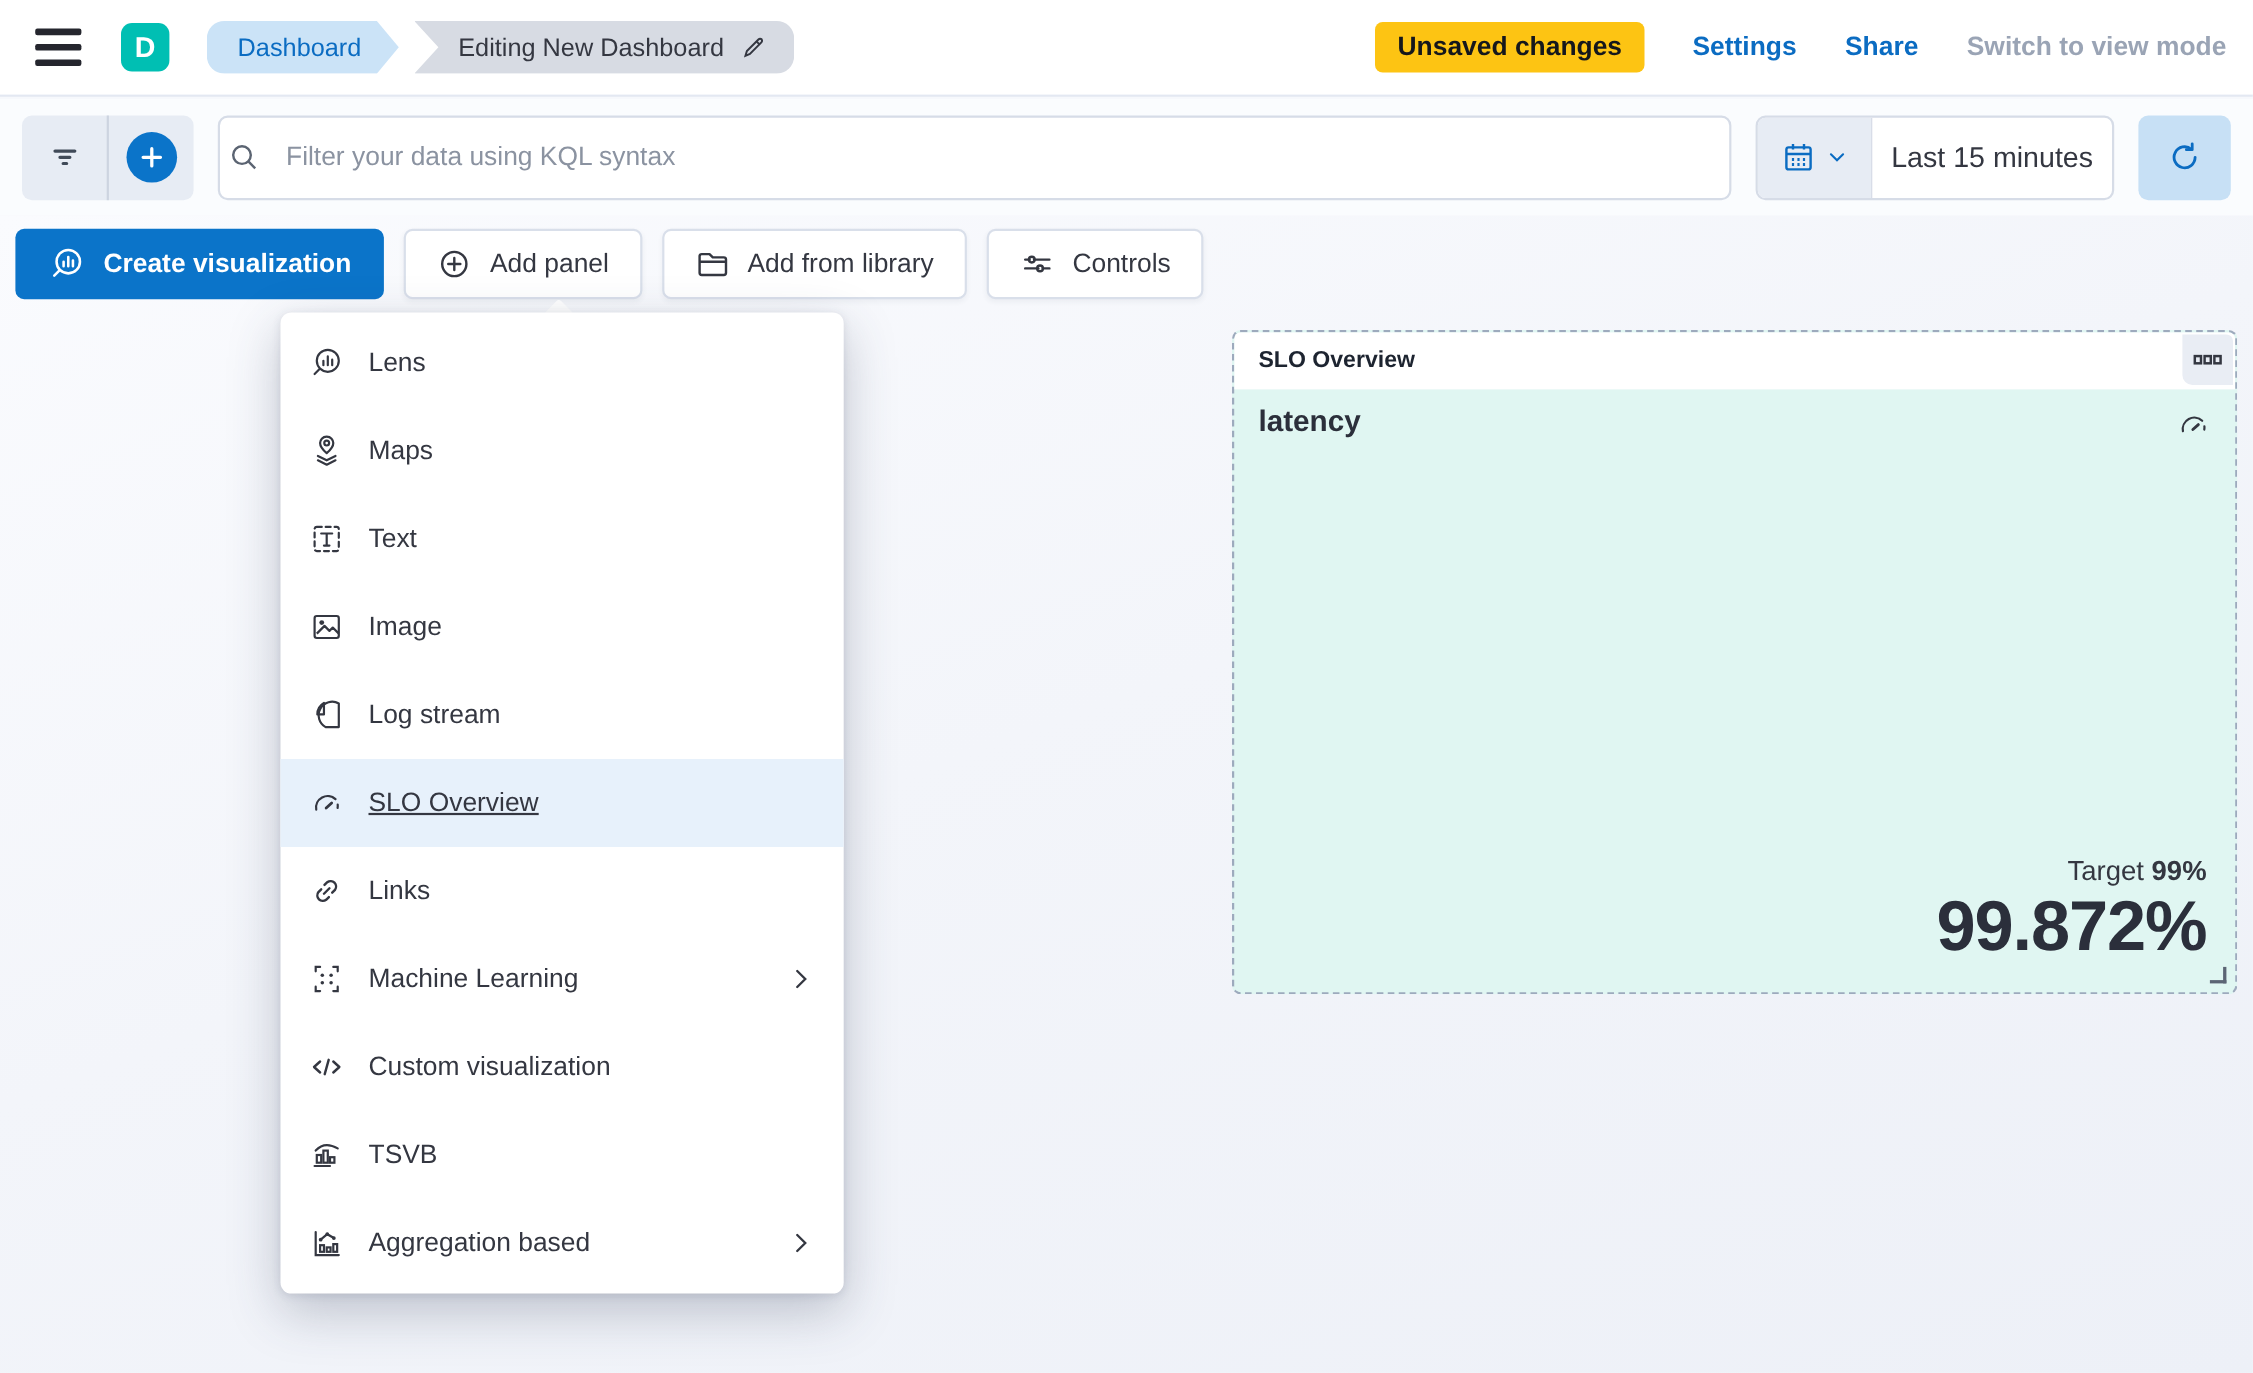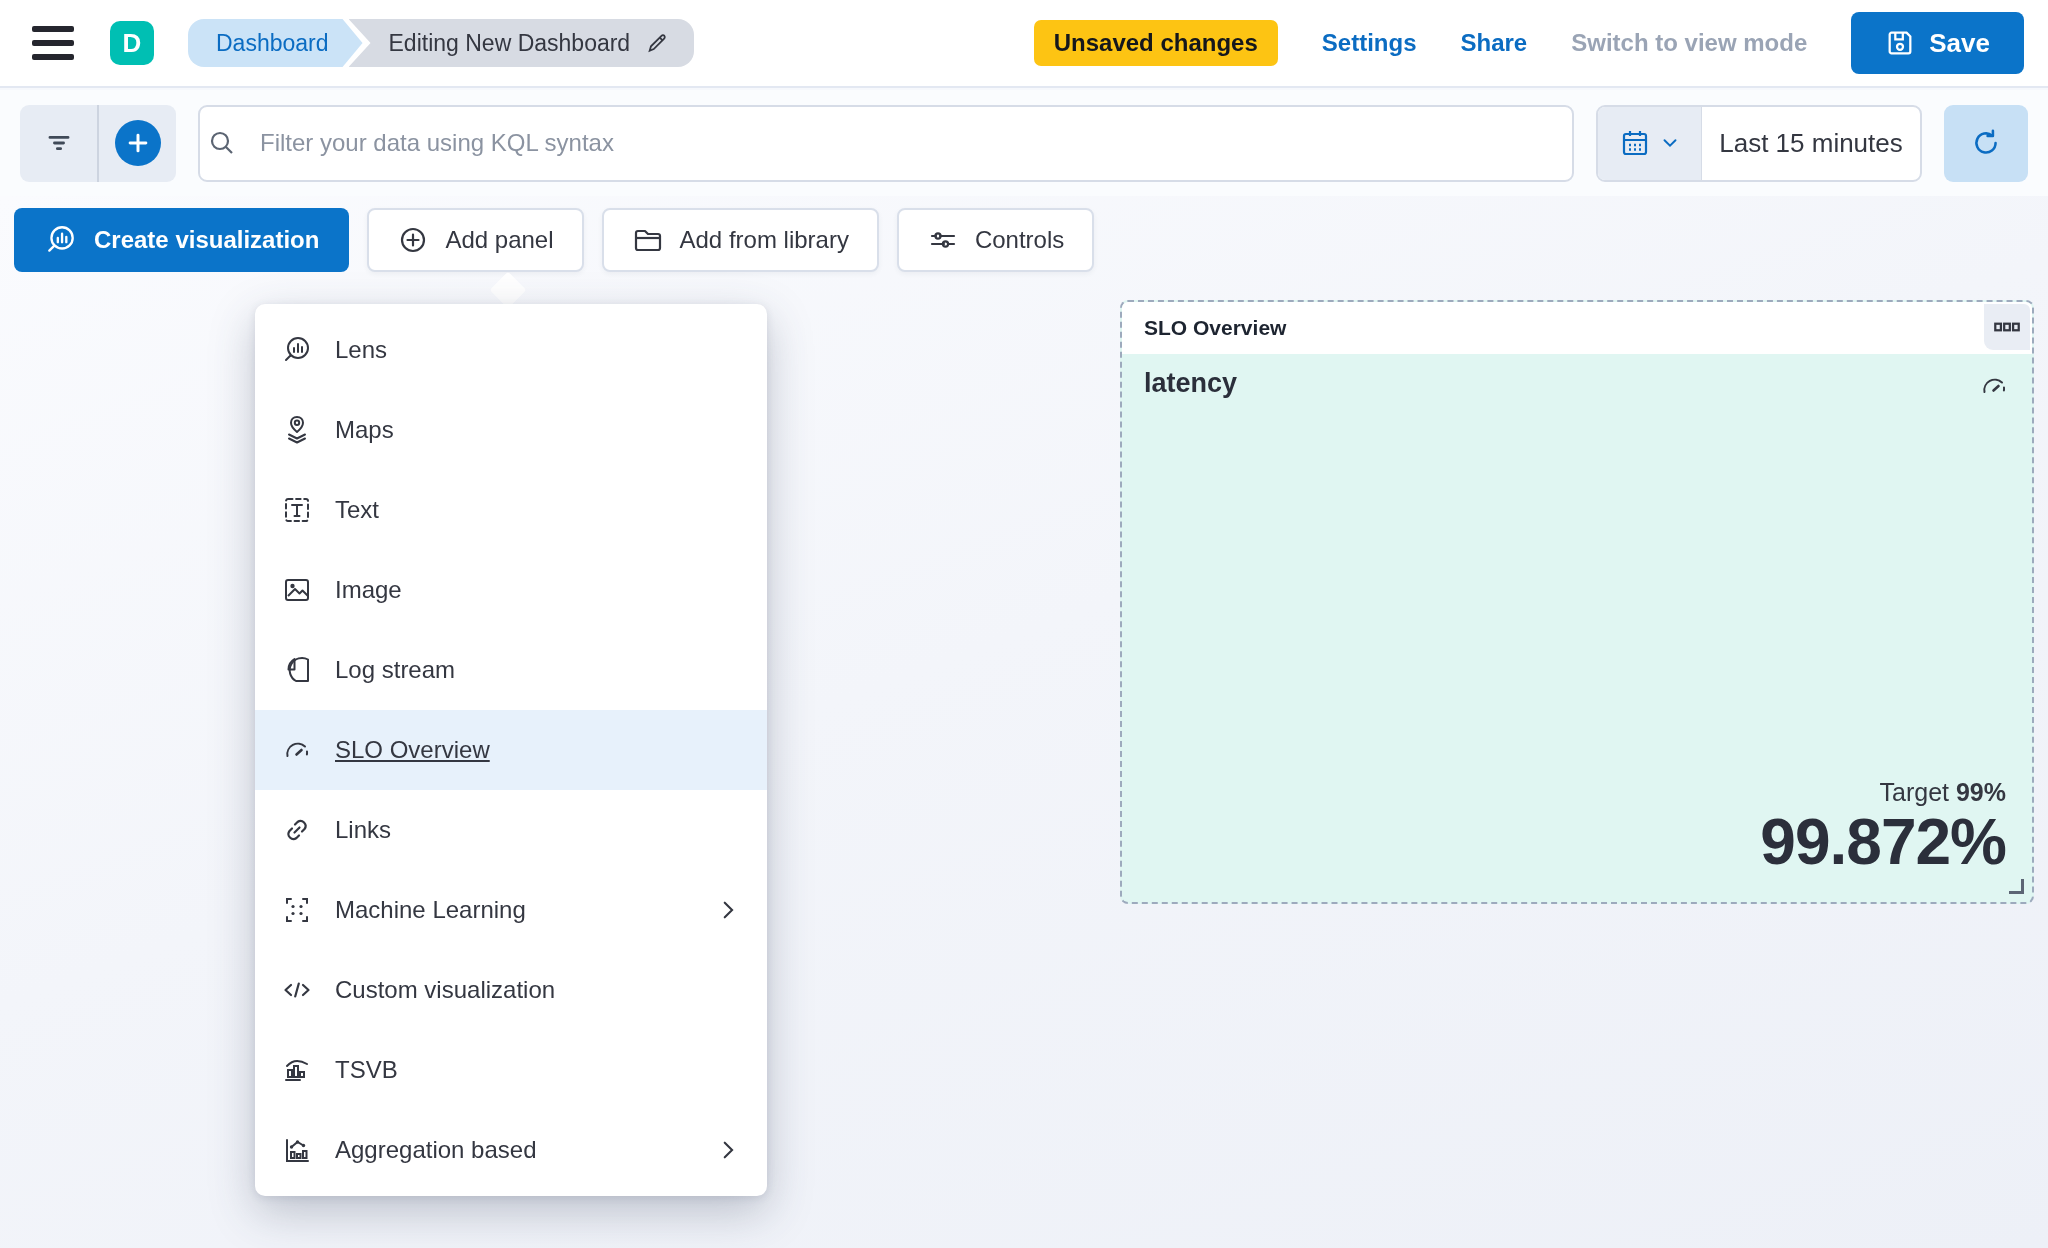--- a/index.html
+++ b/index.html
@@ -9,21 +9,21 @@
   
   .app-header{ position:absolute; left:0; top:0; width:2048px; height:88px;
     background:#fff; border-bottom:2px solid #e3e8f2;
     display:flex; align-items:center; padding:0 24px; }
   .hamburger{ width:56px; height:50px; display:flex; flex-direction:column;
     justify-content:center; gap:8px; cursor:pointer; margin-left:8px; }
   .hamburger span{ display:block; width:42px; height:6px; background:#25262e; border-radius:2px; }
   .avatar{ width:44px; height:44px; border-radius:10px; background:#00bfb3; color:#fff;
     font-size:26px; font-weight:700; display:flex; align-items:center; justify-content:center;
     margin-left:22px; }
-  .crumbs{ display:flex; align-items:center; margin-left:34px; height:48px; }
+  .crumbs{ display:flex; align-items:center; margin-left:34px; height:48px;gap:28px; }
   .crumb1-wrap{ border-radius:16px 0 0 16px; overflow:hidden; height:48px; }
   .crumb1{ height:48px; display:flex; align-items:center; padding:0 34px 0 28px;
     background:#cbe3f7; color:#0b6cc2; font-size:23px; font-weight:500;
     clip-path:polygon(0 0, calc(100% - 20px) 0, 100% 50%, calc(100% - 20px) 100%, 0 100%); }
   .crumb2-wrap{ border-radius:0 16px 16px 0; overflow:hidden; height:48px; margin-left:-14px; }
   .crumb2{ height:48px; display:flex; align-items:center; gap:14px; padding:0 24px 0 40px;
     background:#d7dbe3; color:#343741; font-size:23px; font-weight:500;
     clip-path:polygon(0 0, 100% 0, 100% 100%, 0 100%, 22px 50%); }
   .header-right{ margin-left:auto; display:flex; align-items:center; gap:44px; }
   .badge-warning{ background:#fdc413; color:#15171c; font-size:24px; font-weight:700;
@@ -66,21 +66,21 @@
   .main{ position:absolute; left:0; top:196px; width:2048px; height:1052px;
     background:linear-gradient(160deg,#fafbfe 0%,#f3f5fa 45%,#edf0f7 100%); }
   .action-row{ position:absolute; left:14px; top:12px; display:flex; gap:18px; }
   .action-row .btn{ height:64px; display:flex; align-items:center; gap:16px; border-radius:8px;
     font-size:24px; font-family:inherit; cursor:pointer; }
   .btn-primary{ background:#0b74c9; border:none; color:#fff; font-weight:700; padding:15px 30px; }
   .btn-plain{ background:#fff; border:2px solid #d9dfea; color:#343741; font-weight:500;
     padding:0 28px; box-shadow:0 2px 5px rgba(55,65,90,.06); }
 
   
-  .popover{ position:absolute; left:255px; top:108px; width:512px; background:#fff;
+  .popover{ position:absolute; left:255px; top:88px; width:512px; background:#fff;
     border-radius:10px; box-shadow:0 16px 46px rgba(55,65,90,.28), 0 2px 8px rgba(55,65,90,.12);
     padding:6px 0; }
   .popover-arrow{ position:absolute; left:495px; top:81px; width:26px; height:26px;
     background:#fff; transform:rotate(45deg); border-radius:3px; }
   .menu-item{ height:80px; display:flex; align-items:center; gap:22px; padding:0 26px;
     font-size:24px; color:#343741; cursor:pointer; }
   .menu-item .mi-label{ flex:1; }
   .menu-item.highlighted{ background:#e7f1fb; }
   .menu-item.highlighted .mi-label{ text-decoration:underline; }
   .menu-item svg{ flex:0 0 auto; }
@@ -131,30 +131,20 @@
       </span>
     </div>
       </div>
   </div>
 
   <div class="header-right">
     <span class="badge-warning">Unsaved changes</span>
     <button class="hlink">Settings</button>
     <button class="hlink">Share</button>
     <button class="hlink disabled">Switch to view mode</button>
-    <button class="btn-save">
-      <span style="display:flex">
-        <svg width="30" height="30" viewBox="0 0 32 32" fill="none" stroke="#fff" stroke-width="2.4">
-          <path d="M5 7 a2 2 0 0 1 2-2 h16 l4 4 v16 a2 2 0 0 1 -2 2 H7 a2 2 0 0 1 -2-2 Z"></path>
-          <path d="M11 5 v7 h8 v-7"></path>
-          <circle cx="16" cy="20" r="3.2"></circle>
-        </svg>
-      </span>
-      <span>Save</span>
-    </button>
   </div>
 </header>
 
 <div class="toolbar">
   <div class="filter-group">
     <button class="filter-btn">
       <span style="display:flex">
         <svg width="36" height="36" viewBox="0 0 32 32" fill="none" stroke="currentColor" stroke-width="2.6" stroke-linecap="round">
           <path d="M8 11 h16 M12 16 h8 M14.6 21 h2.8"></path>
         </svg>

